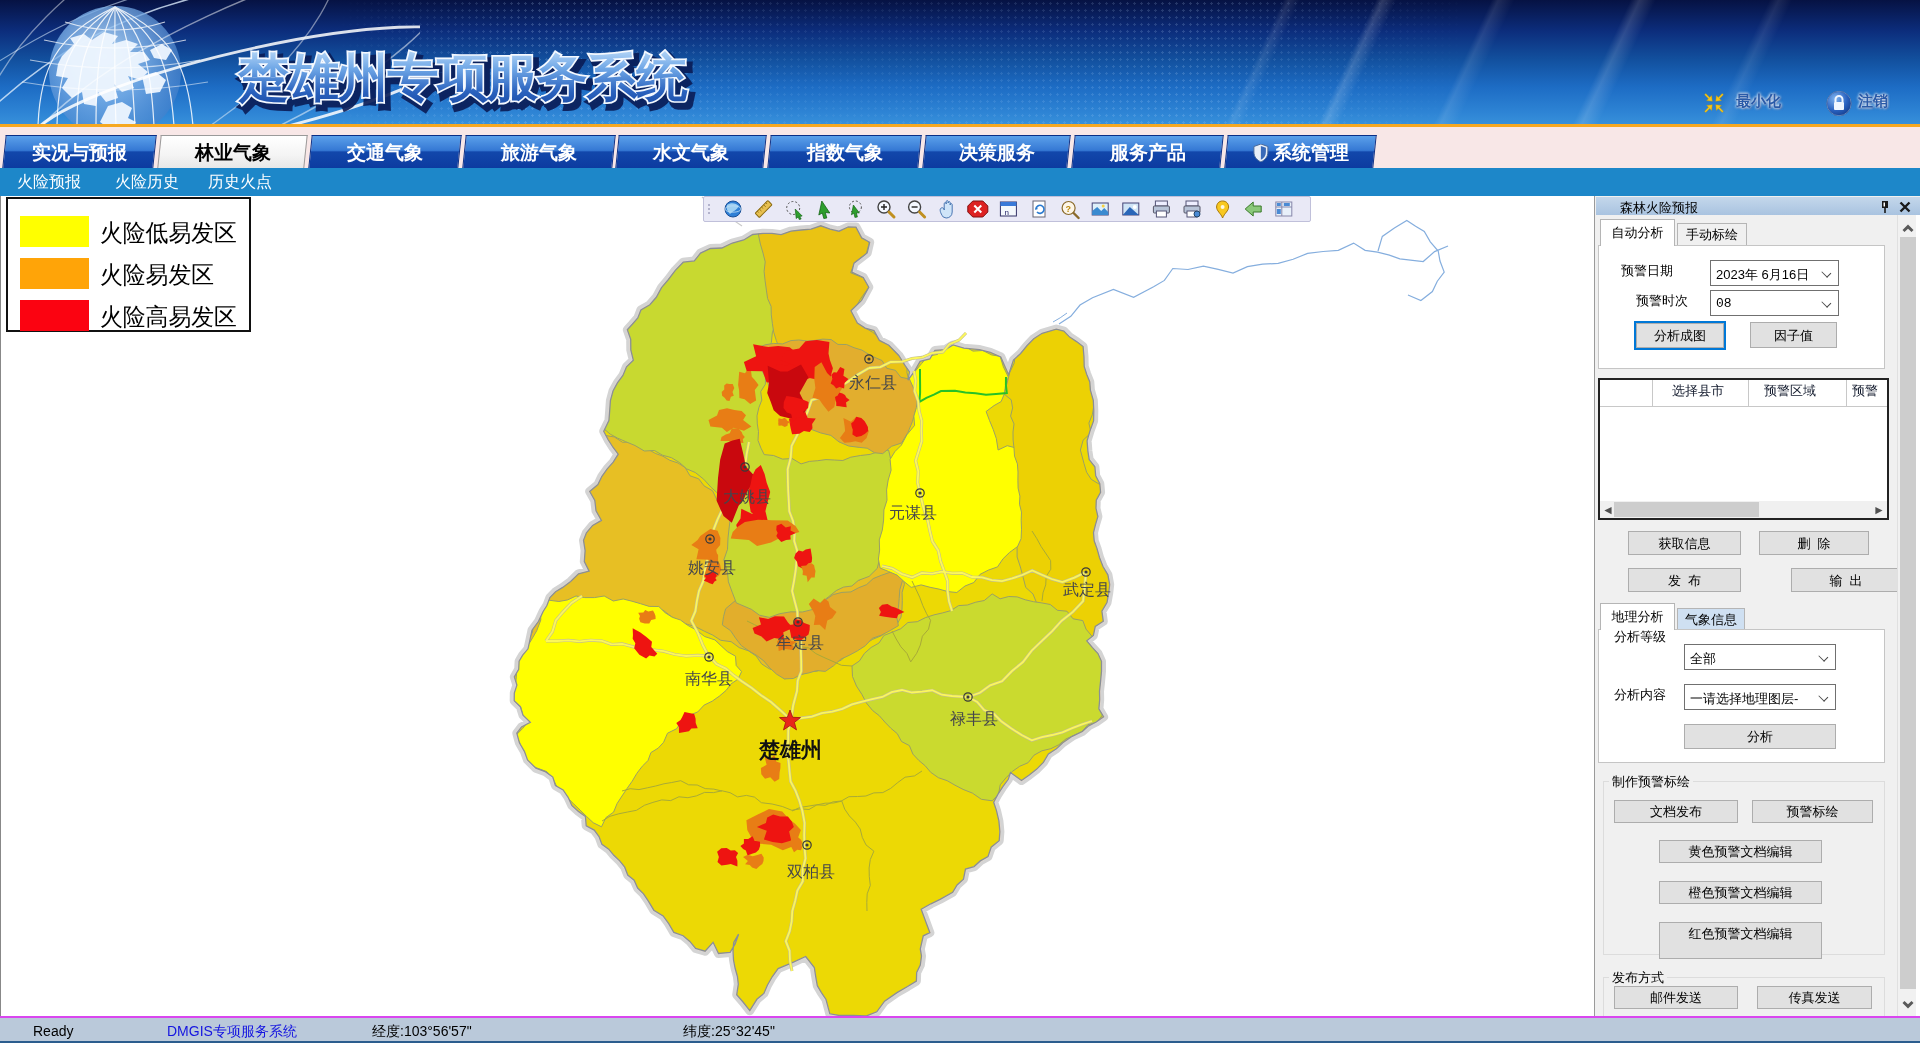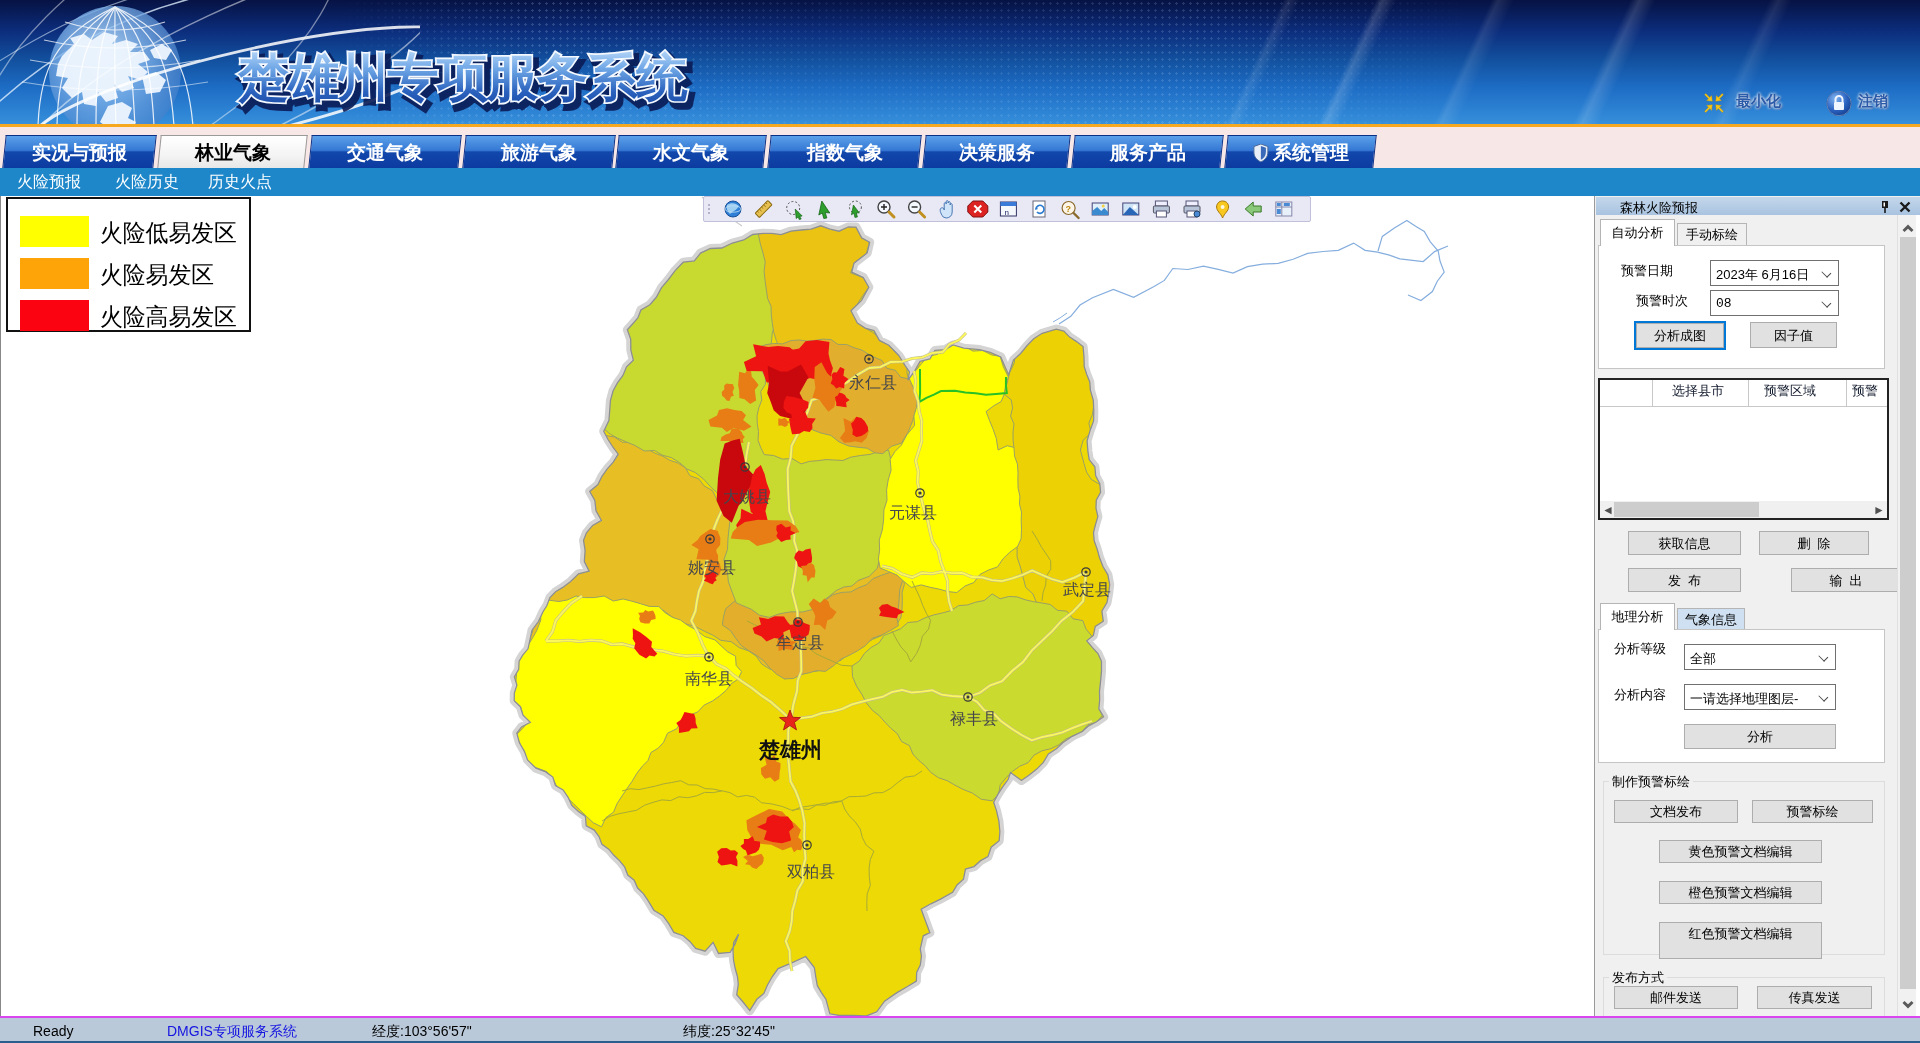--- a/index.html
+++ b/index.html
@@ -454,21 +454,21 @@
           <div class="thumb"></div>
         </div>
       </div>
 <div class="pbtn" style="left:33px;top:335px;width:113px;height:24px;line-height:23px;">获取信息</div>
 <div class="pbtn" style="left:164px;top:335px;width:110px;height:24px;line-height:23px;">删&nbsp;&nbsp;除</div>
 <div class="pbtn" style="left:33px;top:372px;width:113px;height:24px;line-height:23px;">发&nbsp;&nbsp;布</div>
 <div class="pbtn" style="left:164px;top:372px;width:110px;height:24px;line-height:23px;margin-left:32px;">输&nbsp;&nbsp;出</div>
 <div class="ptab active" style="left:5px;top:407px;width:75px;">地理分析</div>
 <div class="ptab blue" style="left:82px;top:412px;width:68px;height:22px;line-height:21px;">气象信息</div>
 <div class="ppage" style="left:3px;top:433px;width:287px;height:134px;"></div>
-<div class="plabel" style="left:19px;top:444px;text-align:center;">分析等级</div>
+<div class="plabel" style="left:19px;top:432px;text-align:center;">分析等级</div>
 <div class="pcombo" style="left:89px;top:448px;width:152px;">
         <span>全部</span>
         <div class="carr"></div>
       </div>
 <div class="plabel" style="left:19px;top:490px;">分析内容</div>
 <div class="pcombo" style="left:89px;top:488px;width:152px;">
         <span>一请选择地理图层-</span>
         <div class="carr"></div>
       </div>
 <div class="pbtn" style="left:89px;top:528px;width:152px;height:25px;line-height:24px;">分析</div>

